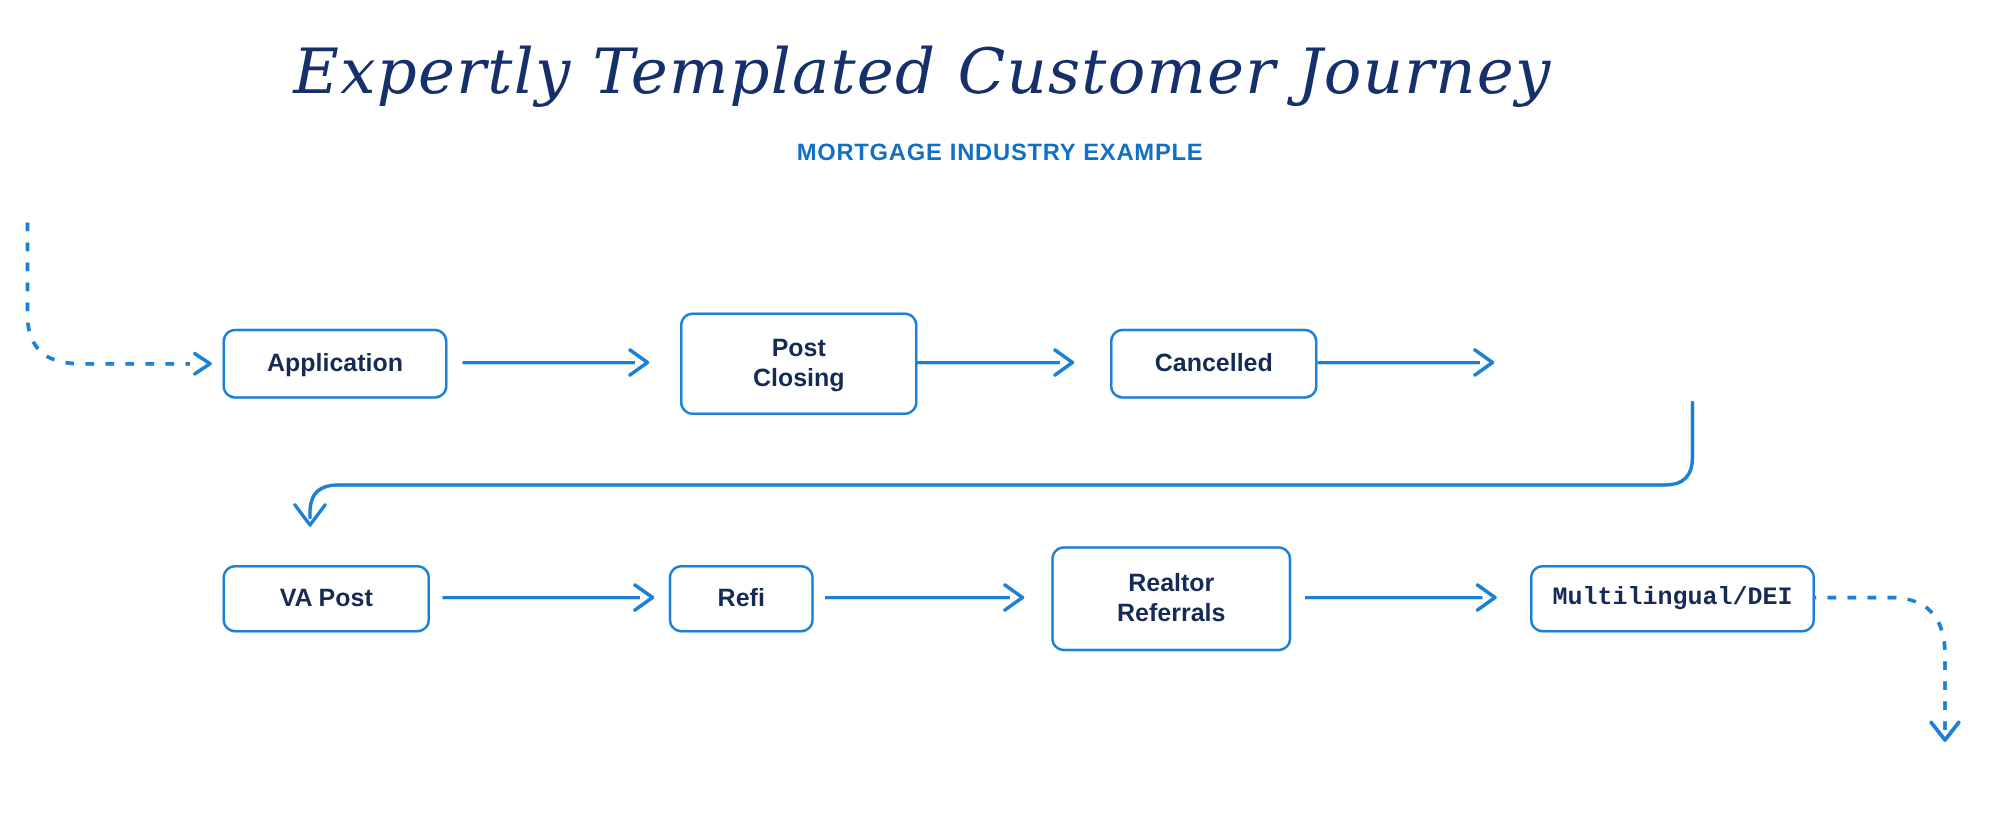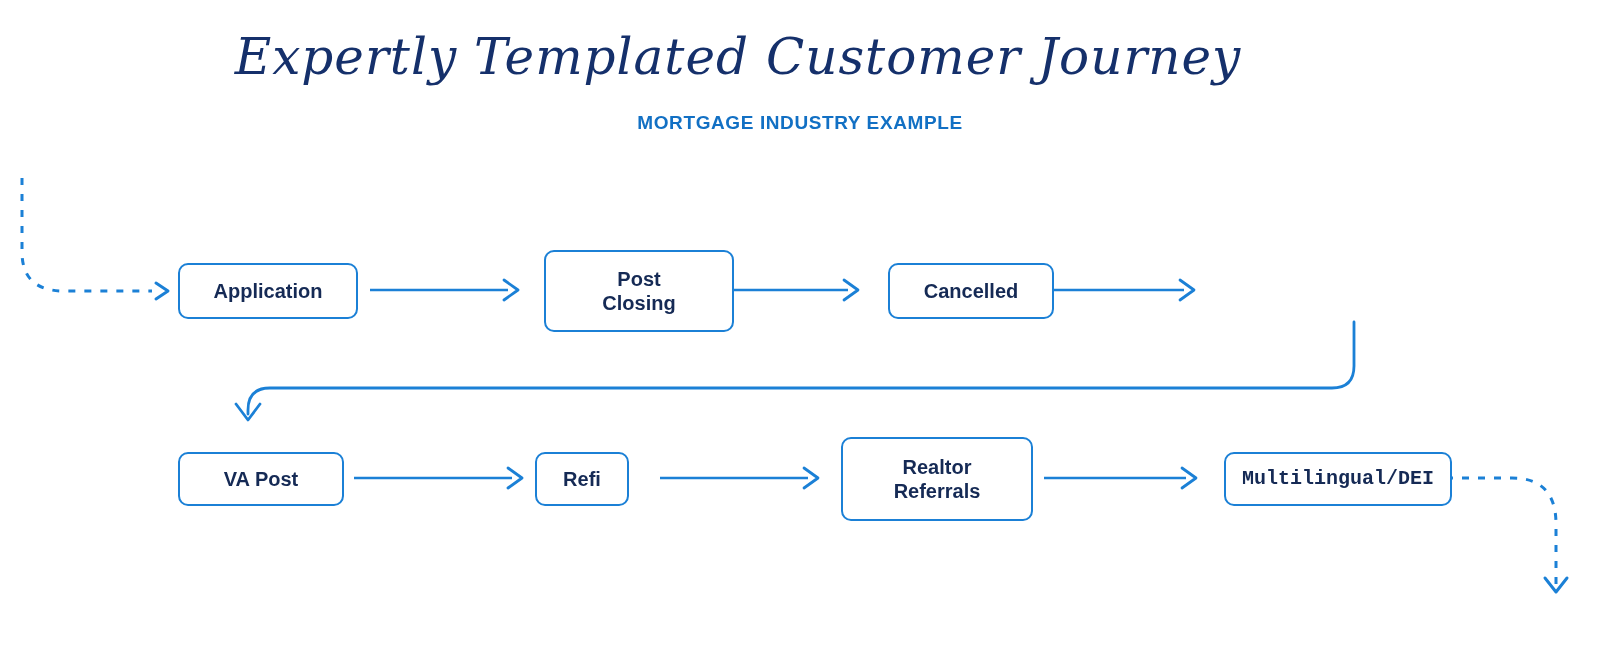--- a/index.html
+++ b/index.html
@@ -142,21 +142,21 @@
 
   <div class="node" style="left:888px; top:263px; width:166px; height:56px;">
     <span>Cancelled</span>
   </div>
 
 
   <div class="node" style="left:178px; top:452px; width:166px; height:54px;">
     <span>VA Post</span>
   </div>
 
-  <div class="node" style="left:535px; top:452px; width:94px; height:54px;">
+  <div class="node" style="left:535px; top:452px; width:116px; height:54px;">
     <span>Refi</span>
   </div>
 
   <div class="node" style="left:841px; top:437px; width:192px; height:84px;">
     <span>Realtor
 Referrals</span>
   </div>
 
   <div class="node" style="left:1224px; top:452px; width:228px; height:54px;font-family:Liberation Mono, monospace;">
     <span>Multilingual/DEI</span>

